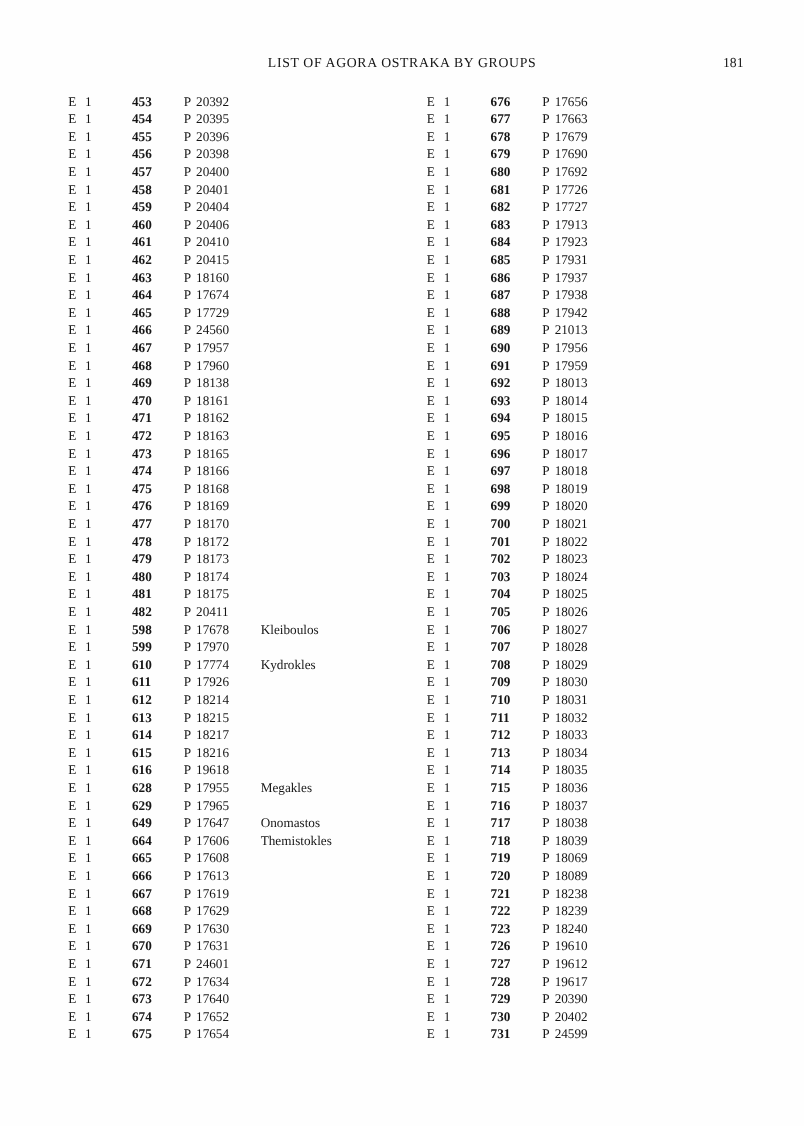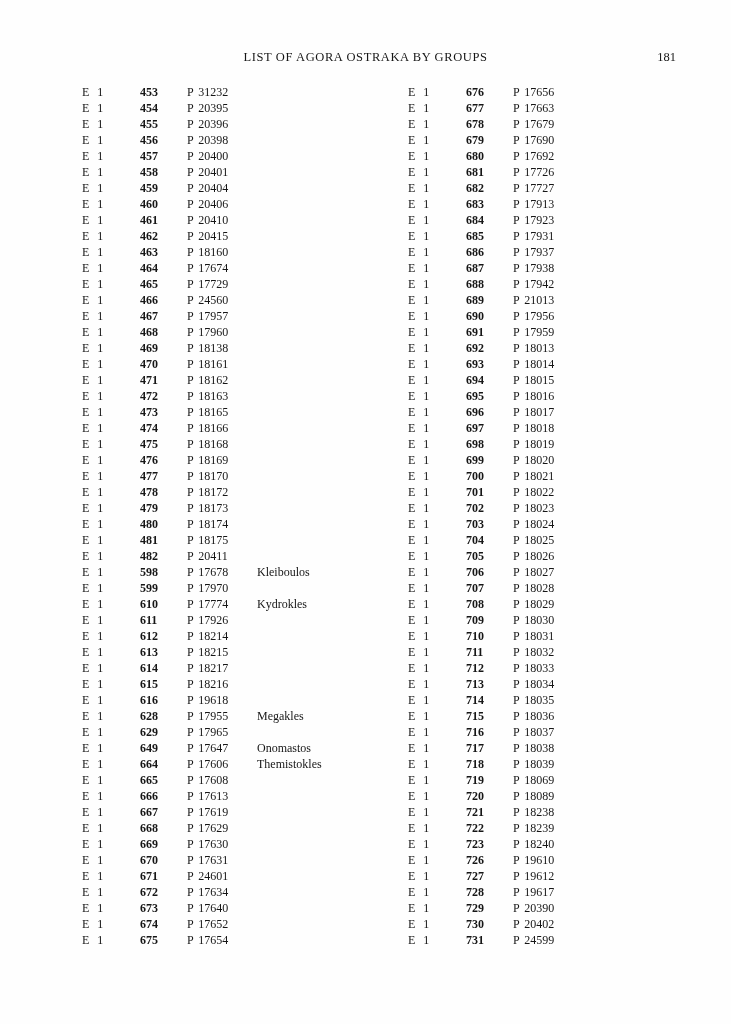--- a/index.html
+++ b/index.html
@@ -37,21 +37,20 @@
     position: absolute;
     right: 55px;
     top: 0;
     font-size: 12.5px;
     line-height: 16px;
     text-align: right;
   }
   .list-column {
     position: absolute;
     top: 84px;
-    margin-left: 20px;
   }
   .col-left  { left: 62px;  width: 300px; }
   .col-right { left: 388px; width: 300px; }
   .entry-row {
     display: grid;
     grid-template-columns: 58px 47px 70px auto;
     height: 16px;
     font-size: 12px;
     line-height: 16px;
     white-space: pre;
@@ -76,21 +75,21 @@
 
   <div class="running-head">
     <div class="page-title">LIST OF AGORA OSTRAKA BY GROUPS</div>
     <div class="page-number">181</div>
   </div>
 
   <div class="list-column col-left">
     <div class="entry-row">
       <span class="cell-group">E 1</span>
       <span class="cell-number">453</span>
-      <span class="cell-inventory">P 31232</span>
+      <span class="cell-inventory">P 20392</span>
       <span class="cell-name"></span>
     </div>
 
     <div class="entry-row">
       <span class="cell-group">E 1</span>
       <span class="cell-number">454</span>
       <span class="cell-inventory">P 20395</span>
       <span class="cell-name"></span>
     </div>
 

